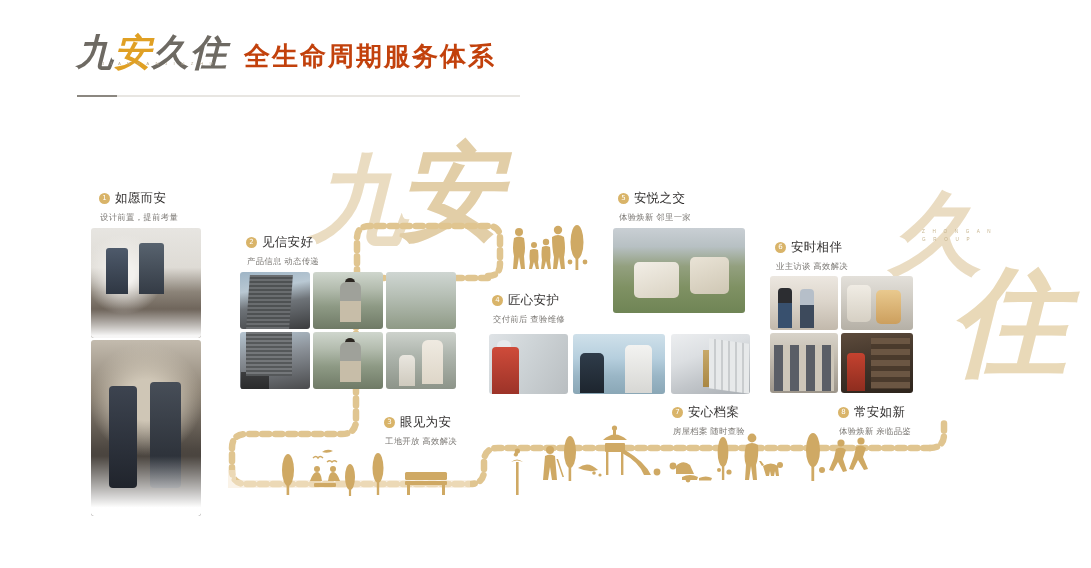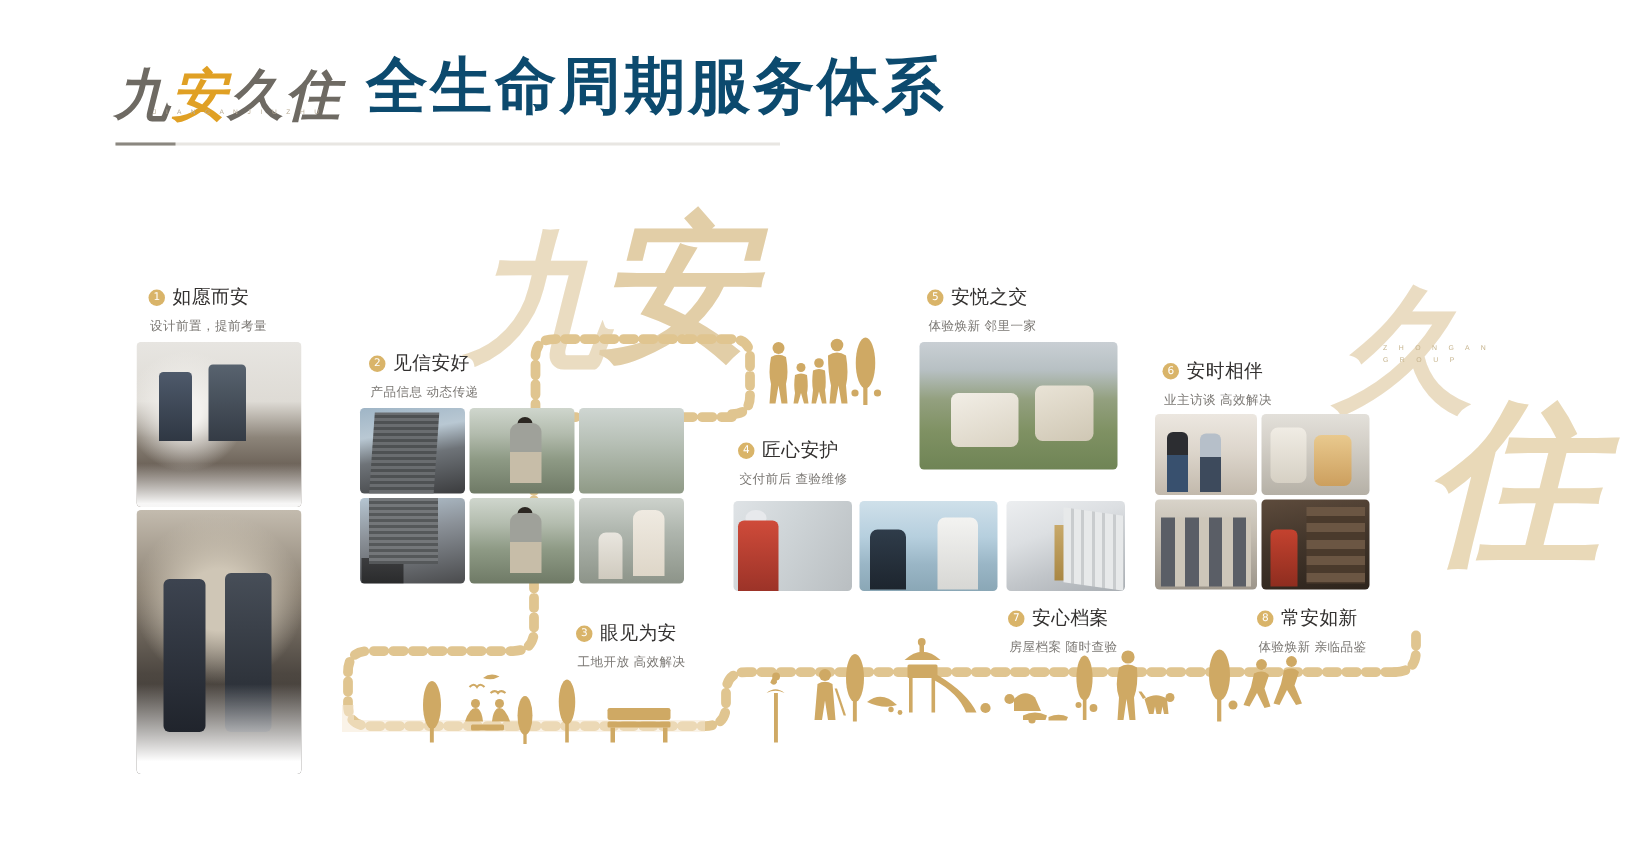--- a/index.html
+++ b/index.html
@@ -24,22 +24,22 @@
     font-style: italic;
   }
   .logo-cal .gold { color: #e0a024; }
   .logo-pinyin {
     position: absolute; left: 26px; bottom: -11px;
     font-size: 4.4px; letter-spacing: 2.6px; color: #b9ad97;
     font-style: normal; font-weight: 400; white-space: nowrap;
   }
   .head-title {
     font-family: Liberation Mono, monospace;
-    font-size: 41px; font-weight: 700; letter-spacing: 2px;
-    color: #0c4a6e;
+    font-size: 26px; font-weight: 700; letter-spacing: 2px;
+    color: #c2410c;
     padding-bottom: 2px;
     white-space: nowrap;
   }
   .rule { position: absolute; left: 77px; top: 95px; width: 443px; height: 2px; background: #e8e6e2; }
   .rule .rule-accent { position: absolute; left: 0; top: 0; width: 40px; height: 2px; background: #8b8780; }
   .subtitle {
     position: absolute; left: 78px; top: 117px;
     font-size: 8.6px; color: #6f6c68; letter-spacing: .4px; white-space: nowrap;
   }
 

